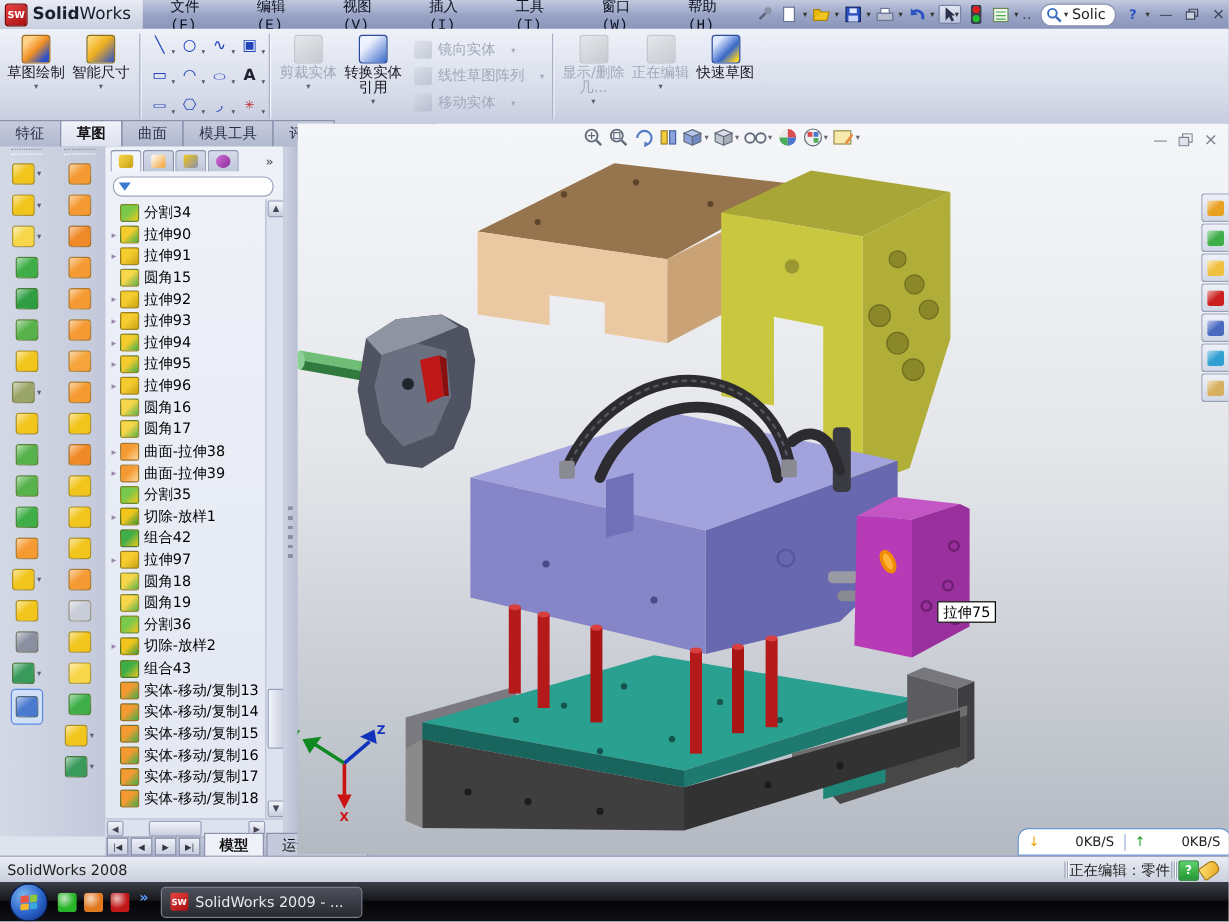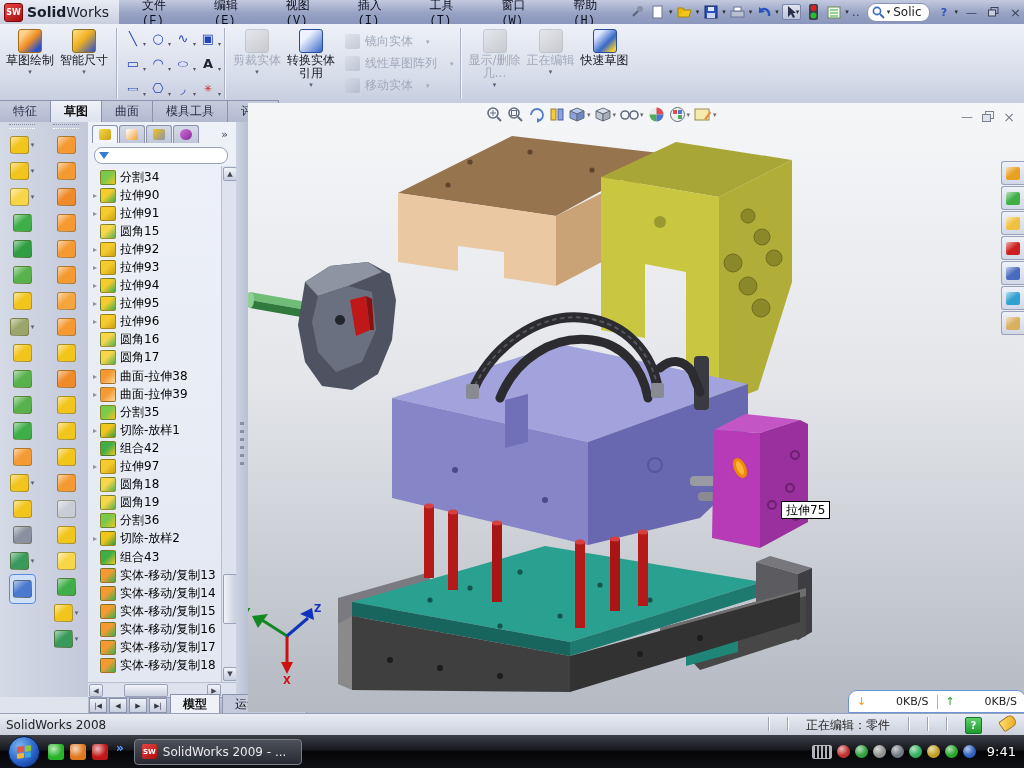--- a/index.html
+++ b/index.html
@@ -98,21 +98,21 @@
   .tpbtn{width:22px;height:22px;border:1px solid #9aa2ba;border-right:none;border-radius:3px 0 0 3px;background:linear-gradient(#eef1f8,#d2d8e6);display:flex;align-items:center;justify-content:center;}
   .tpic{width:14px;height:13px;border-radius:2px;}
   
   #modeltabbar{left:88px;top:697px;width:936px;height:16px;background:linear-gradient(#c2c8da,#aeb5cc);display:flex;align-items:flex-end;border-top:1px solid #9aa2ba;}
   .navb{width:16px;height:13px;margin:0 1px 1px 1px;background:linear-gradient(#eef1f8,#c9cfdf);border:1px solid #8a92ac;font-size:7px;color:#334;display:flex;align-items:center;justify-content:center;}
   .mtab2{padding:1px 12px;border:1px solid #8a92ac;border-bottom:none;background:#c4cadb;margin-left:2px;font-size:12px;}
   .mtab2.active{background:#eef1f8;font-weight:bold;}
   
   #statusbar{left:0;top:713px;width:1024px;height:22px;background:linear-gradient(#e9ecf3,#c9cfdc);border-top:1px solid #9aa2ba;display:flex;align-items:center;font-size:12px;color:#222;}
   #sb-left{padding-left:6px;}
-  #sb-right{margin-left:auto;display:flex;align-items:flex-start;gap:18px;padding-right:8px;}
+  #sb-right{margin-left:auto;display:flex;align-items:center;gap:1px;padding-right:8px;}
   .sbsep{width:1px;height:14px;background:#9aa2b4;box-shadow:1px 0 0 #fff;}
   #sb-help{width:15px;height:15px;background:linear-gradient(#5fd06a,#1f9a30);border:1px solid #0f7a20;color:#fff;font-weight:bold;font-size:10px;display:flex;align-items:center;justify-content:center;border-radius:2px;}
   #sb-tag{width:14px;height:10px;background:linear-gradient(135deg,#ffe070,#e8a820);border:1px solid #a87a10;border-radius:2px 5px 5px 2px;transform:rotate(-35deg);}
   
   #netwidget{left:848px;top:690px;width:176px;height:21px;background:#fff;border:1px solid #6a96d8;border-radius:9px 9px 0 0;display:flex;align-items:center;z-index:6;font-size:11px;color:#222;}
   .nethalf{flex:1;display:flex;align-items:center;justify-content:space-between;padding:0 8px;}
   .netdiv{width:1px;height:14px;background:#9ab4dc;}
   .arr-dn{color:#f0a000;font-size:11px;}
   .arr-up{color:#28a030;font-size:11px;}
   
@@ -970,29 +970,15 @@
         <div class="qli" style="background: radial-gradient(circle at 35% 30%, rgba(255, 255, 255, 0.7), rgba(255, 255, 255, 0) 55%), rgb(40, 180, 40);"></div>
         <div class="qli" style="background: radial-gradient(circle at 35% 30%, rgba(255, 255, 255, 0.7), rgba(255, 255, 255, 0) 55%), rgb(224, 120, 32);"></div>
         <div class="qli" style="background: radial-gradient(circle at 35% 30%, rgba(255, 255, 255, 0.7), rgba(255, 255, 255, 0) 55%), rgb(192, 24, 24);"></div>
       </div>
     <span id="chev">»</span>
     <div style="width:10px;"></div>
     <div class="taskbtn active">
       <span class="tbic" style="background:linear-gradient(145deg,#e84444,#a80f0f);">SW</span>
       <span>SolidWorks 2009 - ...</span>
     </div>
-    <div id="tray">
-      <div id="kbd"></div>
-      <div id="trayicons" style="display:flex;gap:5px;">
-          <div class="tric" style="background: radial-gradient(circle at 35% 30%, rgba(255, 255, 255, 0.65), rgba(255, 255, 255, 0) 55%), rgb(192, 48, 48);"></div>
-          <div class="tric" style="background: radial-gradient(circle at 35% 30%, rgba(255, 255, 255, 0.65), rgba(255, 255, 255, 0) 55%), rgb(48, 160, 64);"></div>
-          <div class="tric" style="background: radial-gradient(circle at 35% 30%, rgba(255, 255, 255, 0.65), rgba(255, 255, 255, 0) 55%), rgb(144, 144, 144);"></div>
-          <div class="tric" style="background: radial-gradient(circle at 35% 30%, rgba(255, 255, 255, 0.65), rgba(255, 255, 255, 0) 55%), rgb(112, 120, 128);"></div>
-          <div class="tric" style="background: radial-gradient(circle at 35% 30%, rgba(255, 255, 255, 0.65), rgba(255, 255, 255, 0) 55%), rgb(48, 176, 96);"></div>
-          <div class="tric" style="background: radial-gradient(circle at 35% 30%, rgba(255, 255, 255, 0.65), rgba(255, 255, 255, 0) 55%), rgb(192, 160, 32);"></div>
-          <div class="tric" style="background: radial-gradient(circle at 35% 30%, rgba(255, 255, 255, 0.65), rgba(255, 255, 255, 0) 55%), rgb(40, 164, 40);"></div>
-          <div class="tric" style="background: radial-gradient(circle at 35% 30%, rgba(255, 255, 255, 0.65), rgba(255, 255, 255, 0) 55%), rgb(48, 96, 192);"></div>
-        </div>
-      <span id="clock">9:41</span>
-    </div>
   </div>
 
 </div>
 
 </body></html>

